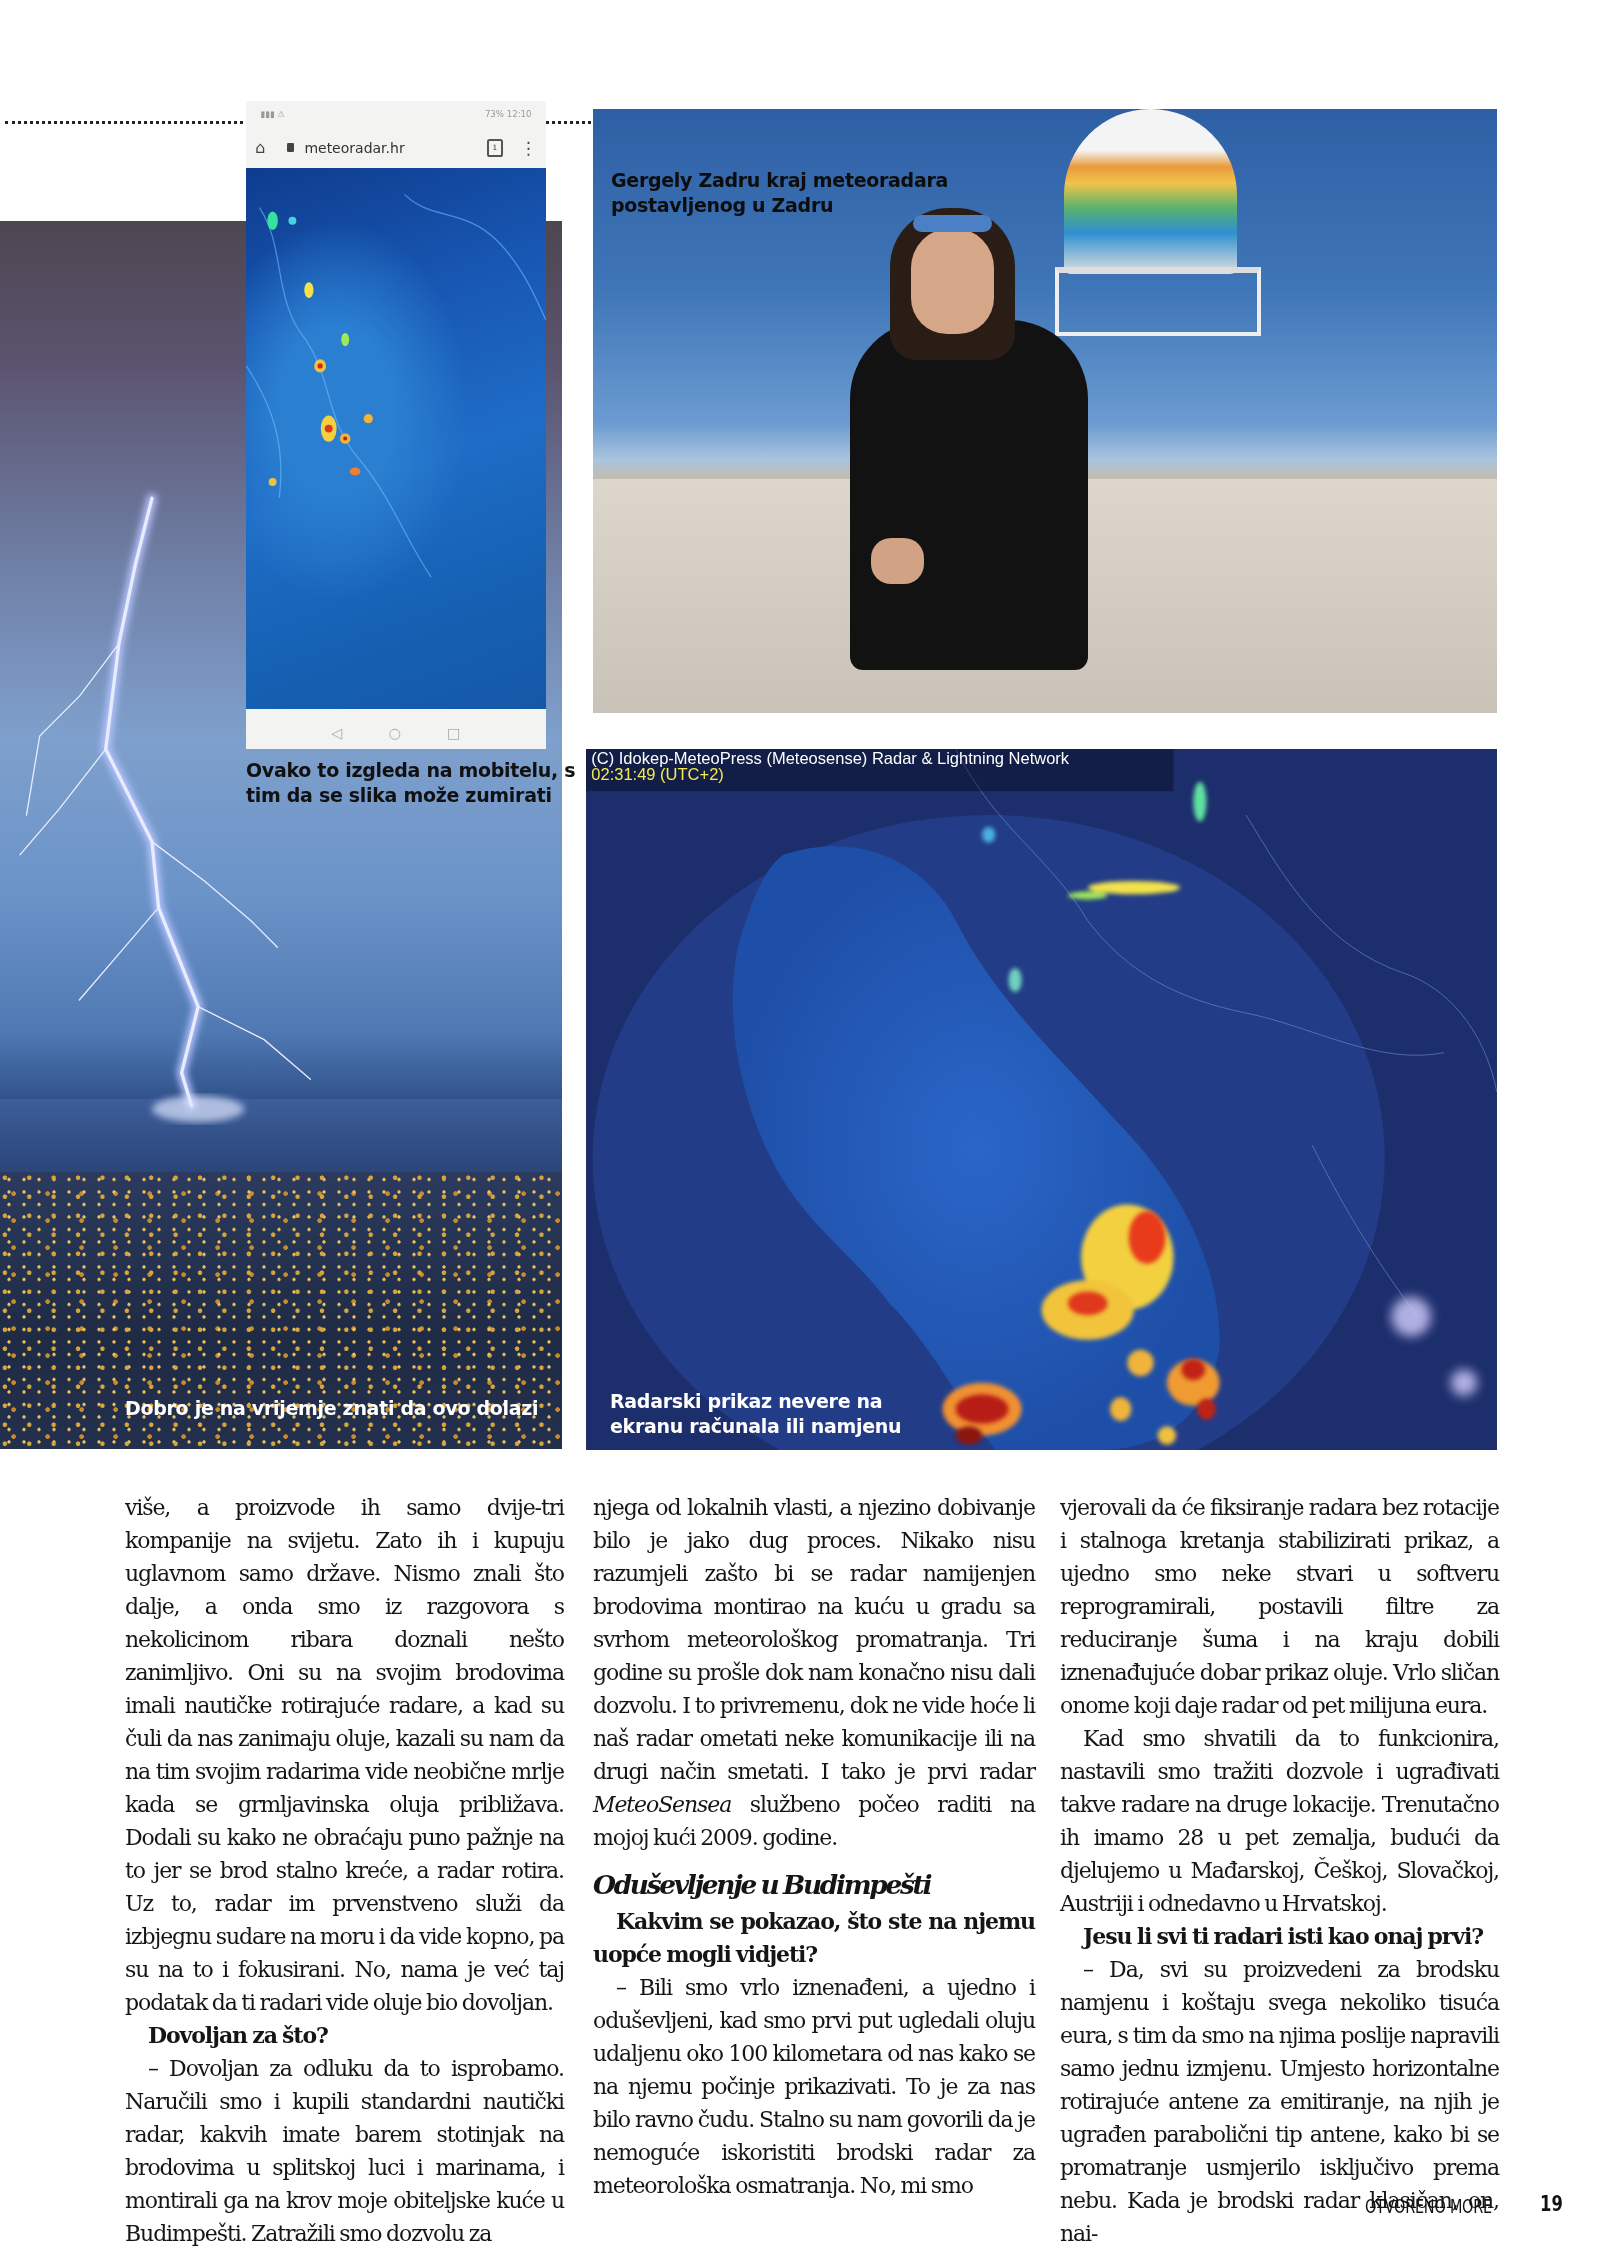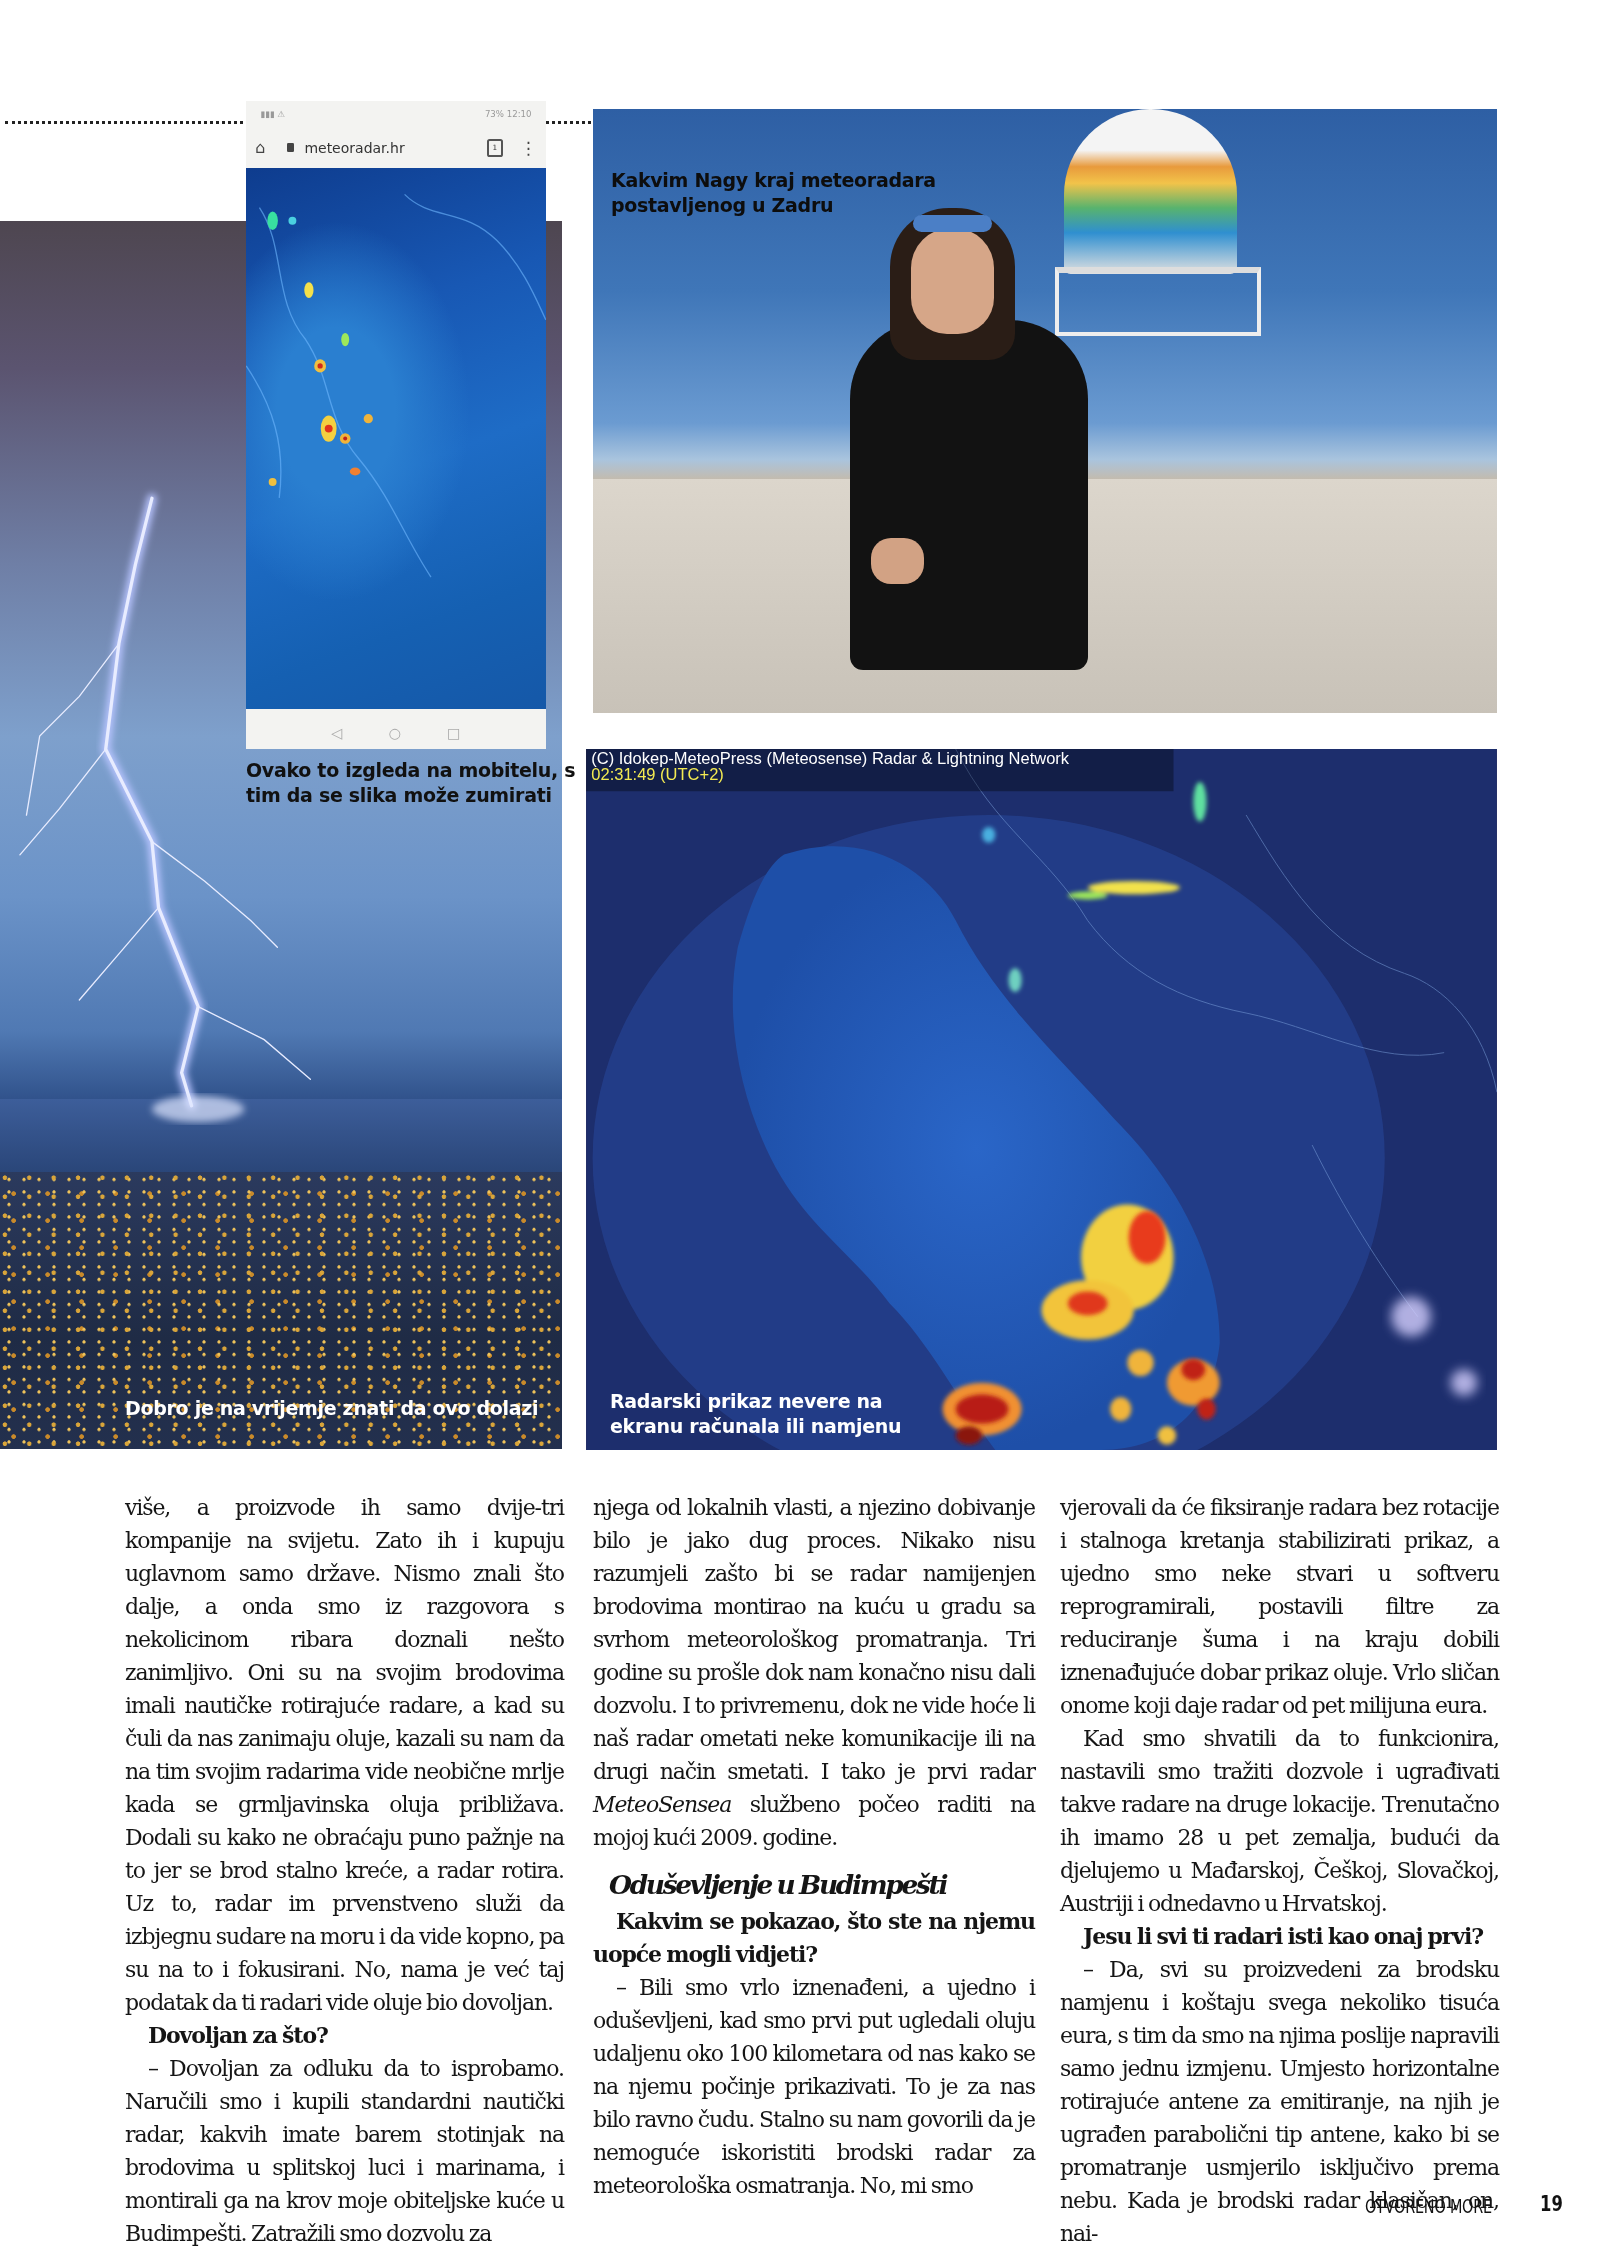--- a/index.html
+++ b/index.html
@@ -53,21 +53,21 @@
   .radar .time{position:absolute;left:5.3px;top:17px;font-family:"Liberation Sans",sans-serif;font-size:16.5px;line-height:16.5px;color:#f3ea52;}
   .cap-radar{left:610px;top:1373px;color:#fff;margin-top:16px;}
   
   .col{position:absolute;top:1491px;font-family:"DejaVu Serif",serif;font-size:22px;line-height:33px;letter-spacing:-1.1px;word-spacing:-1.3px;color:#151515;text-align:justify;}
   .col p{margin:0;}
   .col .ind{text-indent:23px;}
   .col .q{font-weight:bold;text-indent:23px;}
   .col1{left:125px;width:439px;}
   .col2{left:593px;width:442px;}
   .col3{left:1060px;width:439px;}
-  .col .subhead{font-family:"DejaVu Serif",serif;font-style:italic;font-weight:bold;font-size:26.4px;letter-spacing:-2.3px;line-height:38px;margin-top:12px;margin-bottom:1.3px;margin-left:16px;}
+  .col .subhead{font-family:"DejaVu Serif",serif;font-style:italic;font-weight:bold;font-size:26.4px;letter-spacing:-2.3px;line-height:38px;margin-top:12px;margin-bottom:1.3px;}
   .col em{font-style:italic;}
   
   .footer-mag{left:1365px;top:2194px;font-family:"DejaVu Sans",sans-serif;font-size:20px;letter-spacing:-0.3px;transform:scaleX(0.72);transform-origin:left top;color:#111;}
   .footer-page{left:1540px;top:2192px;font-family:"DejaVu Sans",sans-serif;font-weight:bold;font-size:21px;transform:scaleX(0.78);transform-origin:left top;color:#111;}
 </style>
 </head>
 <body>
 
 <div class="abs dotted-rule"></div>
 
@@ -147,21 +147,21 @@
   <div class="platform"></div>
   <div class="person">
     <div class="body"></div>
     <div class="hair"></div>
     <div class="face"></div>
     <div class="glasses"></div>
     <div class="hand"></div>
   </div>
 </div>
 <div class="abs photo-caption cap-man">
-  <div>Kakvim Nagy kraj meteoradara</div>
+  <div>Gergely Zadru kraj meteoradara</div>
   <div>postavljenog u Zadru</div>
 </div>
 
 <div class="abs radar">
   <svg width="911" height="701" viewBox="0 0 1380 1062">
     <defs>
       <radialGradient id="rg" cx="50%" cy="50%" r="50%">
         <stop offset="0%" stop-color="#2a66c8"></stop>
         <stop offset="100%" stop-color="#1e4fa8"></stop>
       </radialGradient>

